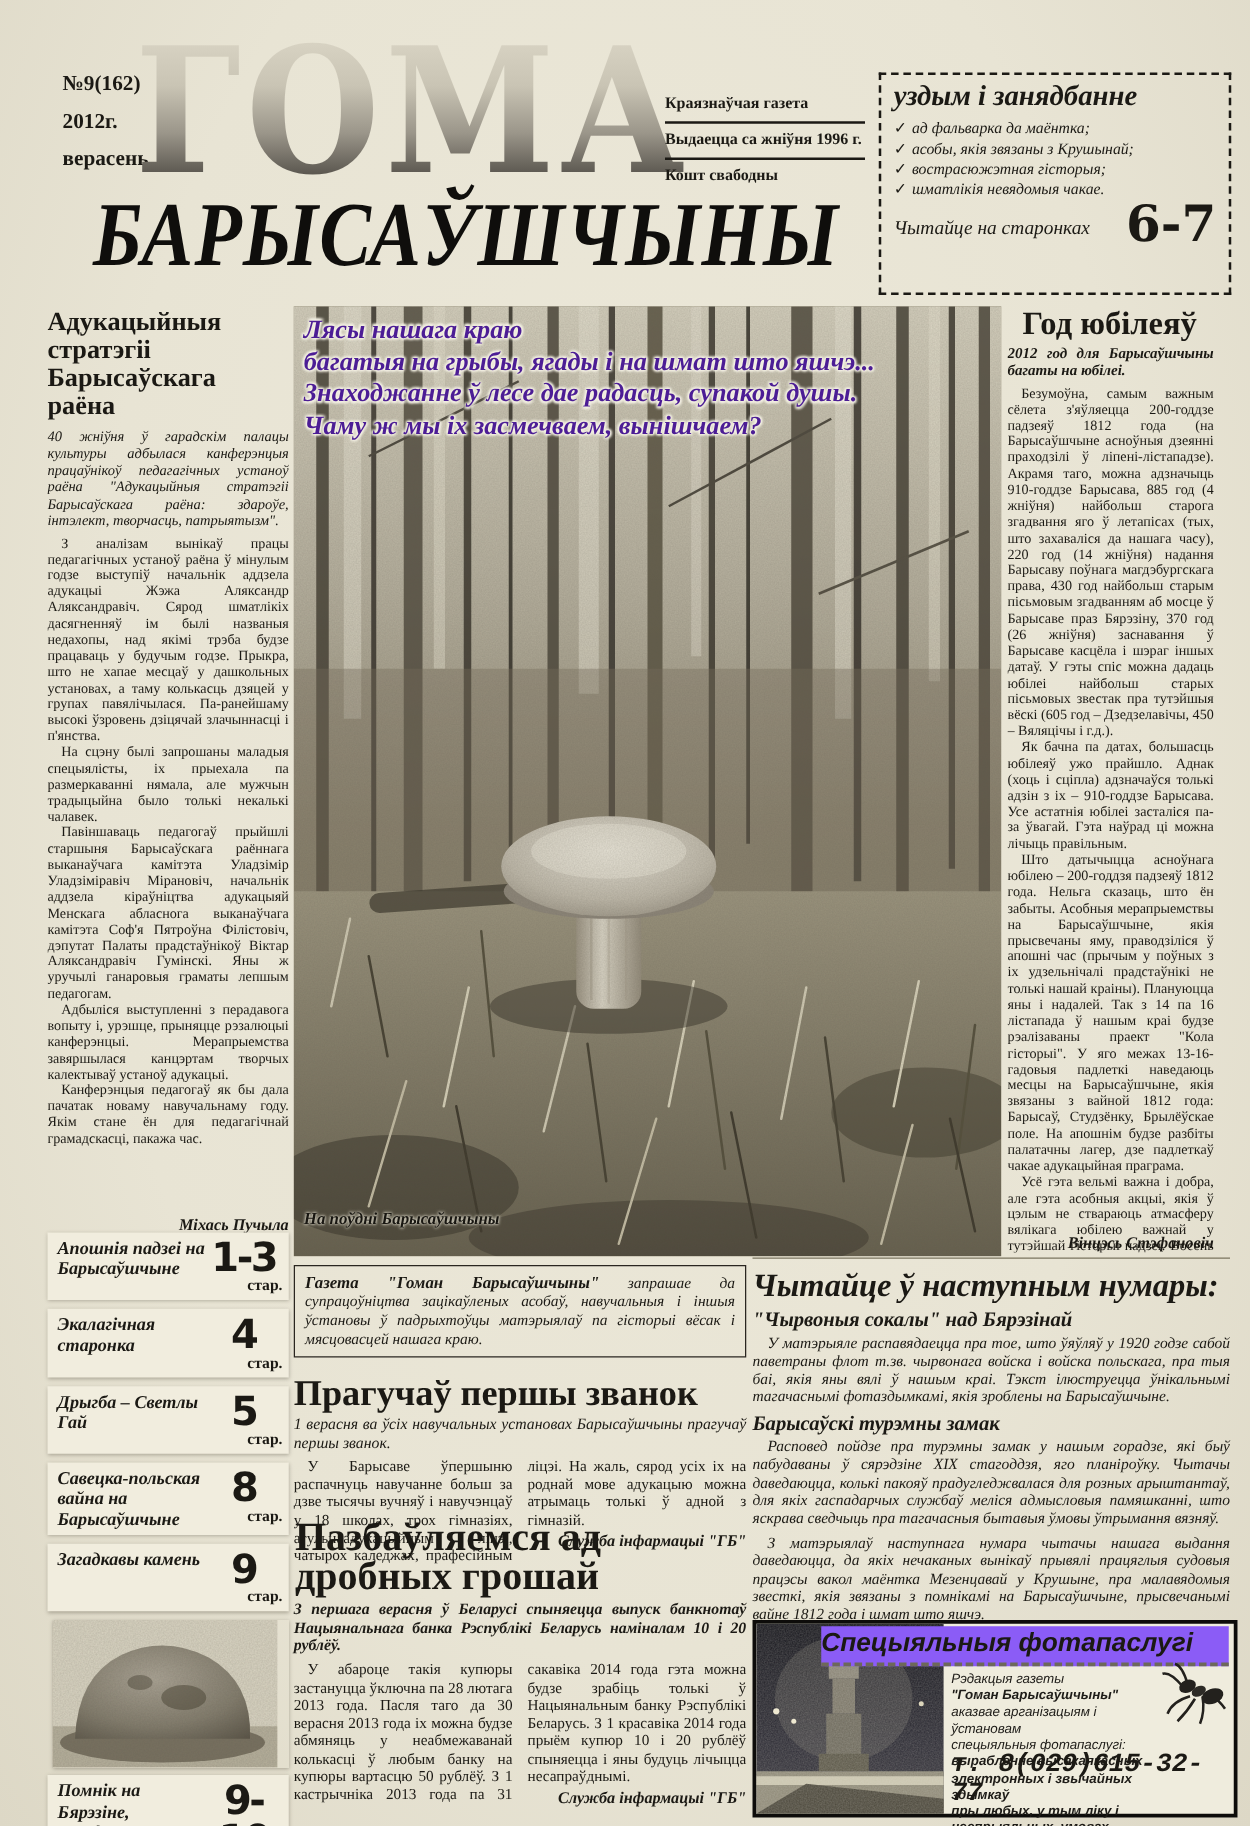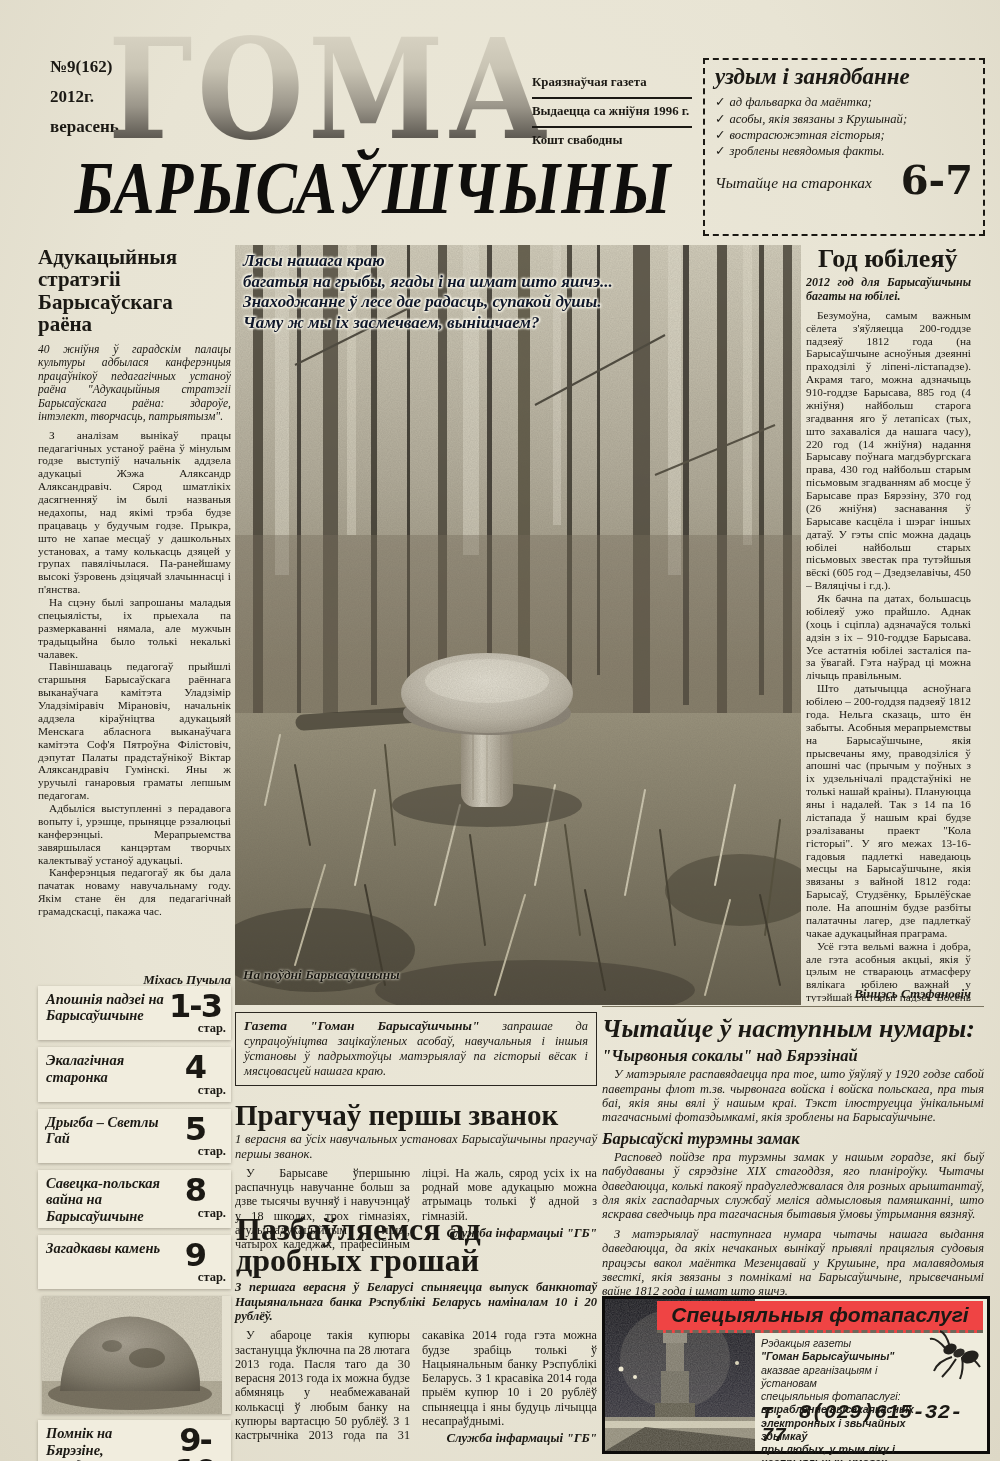--- a/index.html
+++ b/index.html
@@ -41,21 +41,21 @@
   .sig{font-weight:bold;font-style:italic;font-size:13px;text-align:right;}
   .leftcol .sig, .rightcol .sig{position:absolute;bottom:0;right:0;left:0;background:inherit;}
 
   .rightcol{left:806px;top:246px;width:165px;height:756px;overflow:hidden;}
   .rightcol h1{margin:0 12px 4px;font-size:26px;line-height:1;font-weight:bold;}
   .rightcol .lead{font-size:12px;font-weight:bold;}
 
   
   .photo{left:235px;top:245px;width:566px;height:760px;background:#9a947f;overflow:hidden;}
   .overlay{position:absolute;left:8px;top:6px;right:4px;font-weight:bold;font-style:italic;
-           font-size:17px;line-height:1.22;color:#0f172a;
+           font-size:21px;line-height:1.22;color:#4c1d95;
            text-shadow:0 0 3px #f4f1e4,0 0 3px #f4f1e4,1px 1px 2px #f4f1e4,-1px -1px 2px #f4f1e4,1px -1px 2px #f4f1e4,-1px 1px 2px #f4f1e4;}
   .caption{position:absolute;left:8px;bottom:22px;font-weight:bold;font-style:italic;font-size:13.5px;color:#181611;
            text-shadow:0 0 2px #e8e4d4,0 0 3px #e8e4d4;}
 
   
   .index{left:38px;top:986px;width:193px;}
   .idx-item{display:flex;background:#f1edde;box-shadow:0 1px 3px rgba(60,55,40,.35);
             padding:5px 5px 4px 8px;margin-bottom:7px;}
   .idx-label{flex:1;font-weight:bold;font-style:italic;font-size:14.5px;line-height:1.12;}
   .idx-right{width:62px;text-align:center;}
@@ -79,21 +79,21 @@
 
   
   .next{left:602px;top:1006px;width:382px;border-top:1px solid #7a745f;padding-top:8px;}
   .next h2{margin:0 0 2px;font-size:26px;font-weight:bold;font-style:italic;line-height:1.05;}
   .next h3{margin:4px 0 1px;font-size:16.5px;font-weight:bold;font-style:italic;}
   .next p{margin:0;font-style:italic;font-size:12.4px;line-height:1.16;text-align:justify;text-indent:12px;}
   .next p.closing{margin-top:5px;}
 
   
   .ad{left:602px;top:1296px;width:382px;height:152px;border:3px solid #0d0c0a;background:#efecdd;}
-  .ad-title{position:absolute;left:52px;top:2px;right:4px;background:#ef4444;text-align:center;
+  .ad-title{position:absolute;left:52px;top:2px;right:4px;background:#8b5cf6;
             font-family:"Liberation Sans",sans-serif;font-weight:bold;font-style:italic;font-size:21px;
             padding:2px 0 3px;border-bottom:3px dashed #6d685a;}
   .ad-text{position:absolute;left:156px;top:38px;right:62px;font-family:"Liberation Sans",sans-serif;
            font-style:italic;font-size:10.7px;line-height:1.24;color:#1e1c18;}
   .ad-text .b{font-weight:bold;}
   .ad-phone{position:absolute;left:156px;bottom:4px;font-family:Liberation Mono, monospace;
             font-weight:bold;font-style:italic;font-size:21px;margin-top:29px;}
   .ad-ant{position:absolute;right:3px;top:28px;}
 </style>
 </head>
@@ -112,21 +112,21 @@
     <div class="tagline rule">Краязнаўчая газета</div>
     <div class="tagline rule">Выдаецца са жніўня 1996 г.</div>
     <div class="tagline">Кошт свабодны</div>
   </div>
 
   <div class="abs promo">
     <div class="promo-sub">уздым і занядбанне</div>
     <div class="promo-item"><span class="chk">✓</span><span>ад фальварка да маёнтка;</span></div>
     <div class="promo-item"><span class="chk">✓</span><span>асобы, якія звязаны з Крушынай;</span></div>
     <div class="promo-item"><span class="chk">✓</span><span>вострасюжэтная гісторыя;</span></div>
-    <div class="promo-item"><span class="chk">✓</span><span>зроблены невядомыя факты.</span></div>
+    <div class="promo-item"><span class="chk">✓</span><span>шматлікія невядомыя чакае.</span></div>
     <div class="promo-foot">
       <span class="lbl">Чытайце на старонках</span>
       <span class="pgs">6-7</span>
     </div>
   </div>
 
   <div class="abs leftcol">
     <h1>Адукацыйныя стратэгіі Барысаўскага раёна</h1>
     <p class="lead">40 жніўня ў гарадскім палацы культуры адбылася канферэнцыя працаўнікоў педагагічных устаноў раёна "Адукацыйныя стратэгіі Барысаўскага раёна: здароўе, інтэлект, творчасць, патрыятызм".</p>
     <p class="body">З аналізам вынікаў працы педагагічных устаноў раёна ў мінулым годзе выступіў начальнік аддзела адукацыі Жэжа Аляксандр Аляксандравіч. Сярод шматлікіх дасягненняў ім былі названыя недахопы, над якімі трэба будзе працаваць у будучым годзе. Прыкра, што не хапае месцаў у дашкольных установах, а таму колькасць дзяцей у групах павялічылася. Па-ранейшаму высокі ўзровень дзіцячай злачыннасці і п'янства.</p>

